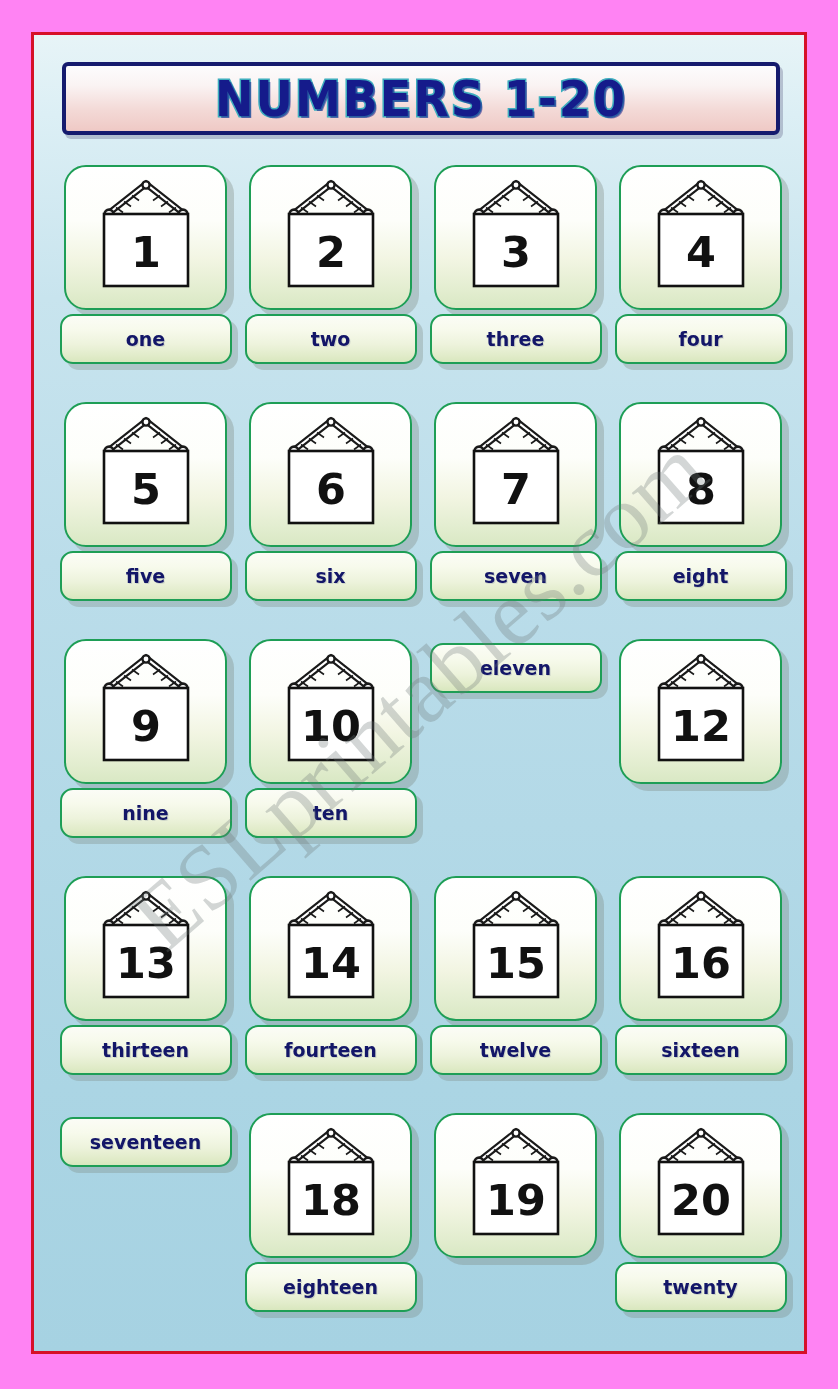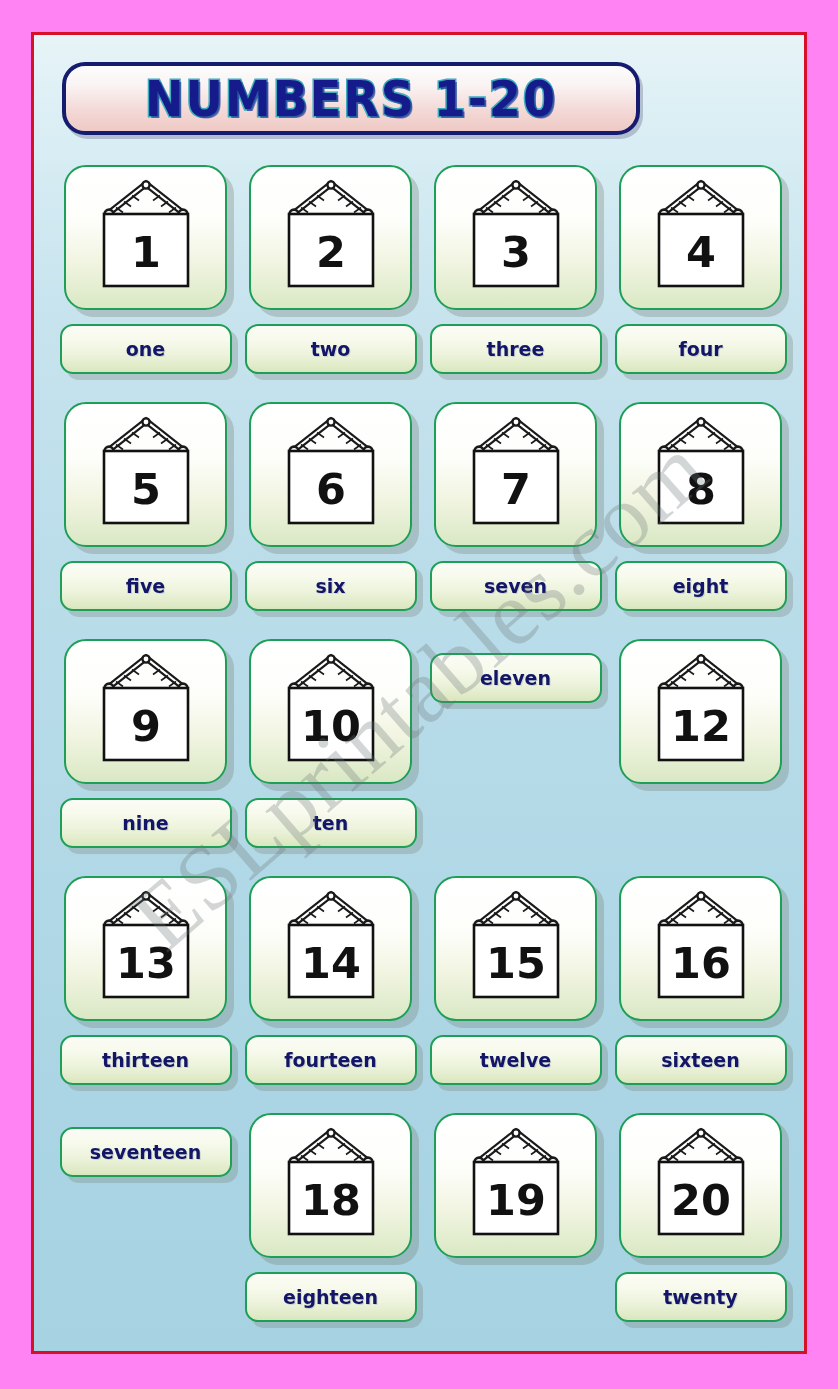--- a/index.html
+++ b/index.html
@@ -57,24 +57,24 @@
     letter-spacing: 1px;
     pointer-events: none;
     z-index: 40;
   }
 
   
   .title-banner {
     position: absolute;
     left: 28px;
     top: 27px;
-    width: 578px;
+    width: 718px;
     height: 73px;
     border: 4px solid #151B6E;
-    border-radius: 23px;
+    border-radius: 6px;
     background: linear-gradient(to bottom,
         #FCFCFD 0%,
         #FAF3F3 30%,
         #F3D9D6 68%,
         #EFC9C5 100%);
     box-shadow: 3px 4px 0 rgba(80,80,120,0.30);
     display: flex;
     align-items: center;
     justify-content: center;
     z-index: 20;
@@ -151,21 +151,21 @@
     font-weight: 700;
     font-size: 43px;
     fill: #111111;
   }
 
   
   .label {
     position: relative;
     width: 172px;
     height: 50px;
-    margin: 14px auto 0;
+    margin: 4px auto 0;
     border: 2px solid #1E9E56;
     border-radius: 13px;
     background: linear-gradient(to bottom,
         #FBFCF6 0%,
         #F7FAEC 30%,
         #EDF3DC 62%,
         #E0EBC8 88%,
         #D8E7BE 100%);
     box-shadow: 6px 6px 0 rgba(120,130,120,0.30);
     display: flex;

